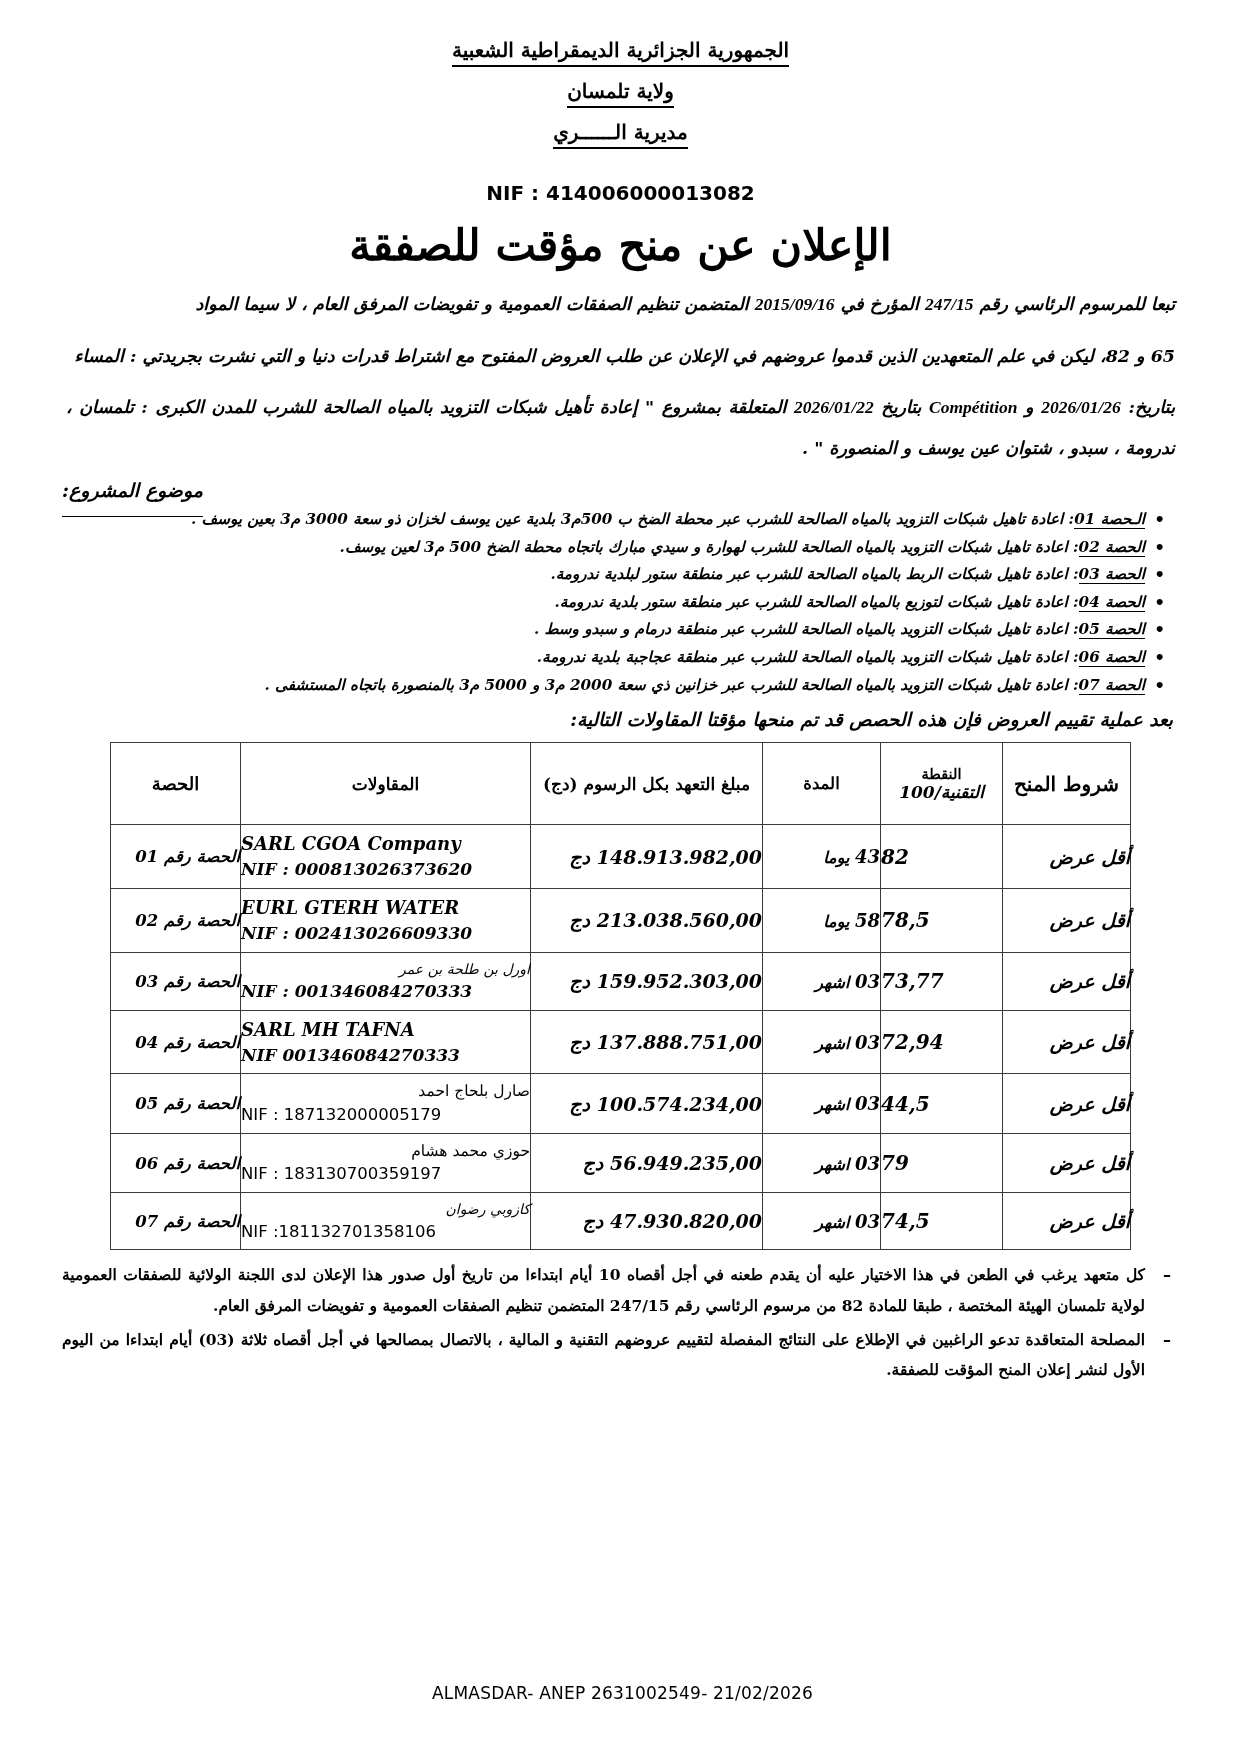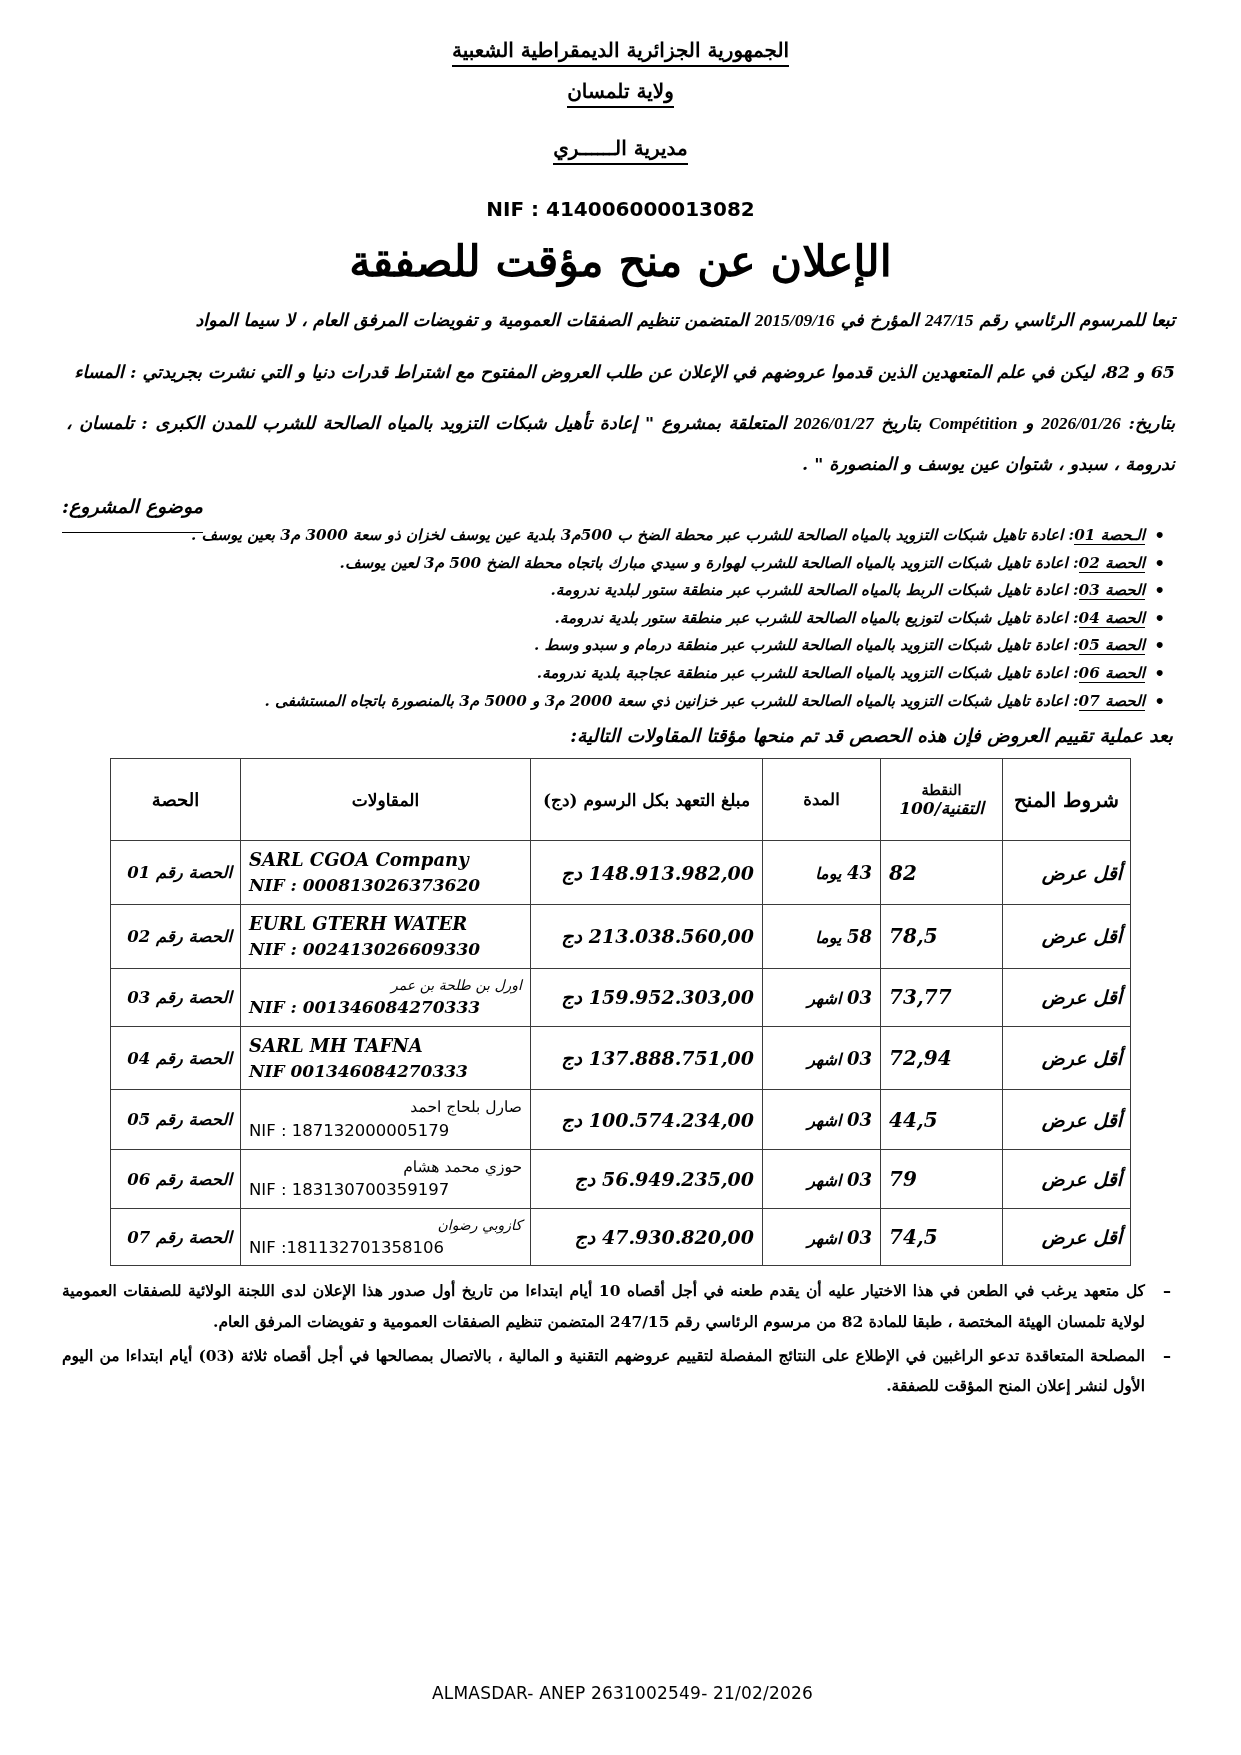--- a/index.html
+++ b/index.html
@@ -32,21 +32,21 @@
   .hdr-line {
     display: inline-block;
     font-family: "DejaVu Serif", "Liberation Serif", serif;
     font-weight: 700;
     letter-spacing: 0.5px;
     padding-bottom: 2px;
     border-bottom: 2px solid #000;
     line-height: 1.25;
   }
   .hdr-1 { font-size: 20px; margin-bottom: 12px; }
-  .hdr-2 { font-size: 20px; margin-bottom: 28px; }
+  .hdr-2 { font-size: 20px; margin-bottom: 12px; }
   .hdr-3 { font-size: 20px; margin-bottom: 6px; letter-spacing: 2px; }
 
   .nif-line {
     text-align: center;
     font-family: "DejaVu Sans", "Liberation Sans", sans-serif;
     font-weight: 700;
     font-size: 20px;
     direction: ltr;
     margin-top: 26px;
     margin-bottom: 6px;
@@ -143,21 +143,21 @@
     direction: rtl;
     border-collapse: collapse;
     width: 1000px;
     margin: 0 auto 6px auto;
     table-layout: fixed;
   }
   table.awards th, table.awards td {
     border: 1.6px solid #3a3a3a;
     vertical-align: middle;
     font-family: "DejaVu Serif", "Liberation Serif", serif;
-    padding: 6px 8px;
+    padding: 6px 0;
   }
   table.awards thead th {
     height: 82px;
     font-weight: 900;
     font-style: normal;
   }
   .th-cond   { font-size: 20px; line-height: 1.3; font-weight: 900; }
   .th-note-a { font-size: 14.5px; display:block; font-weight: 700;}
   .th-note-b { font-size: 17px; display:block; font-weight: 900; font-style: italic;}
   .th-dur    { font-size: 16.5px; font-weight: 700; }
@@ -274,21 +274,21 @@
   <p class="intro">
     <span>65 و 82، ليكن في علم المتعهدين الذين قدموا عروضهم في الإعلان عن طلب العروض المفتوح مع اشتراط قدرات دنيا و التي نشرت بجريدتي : المساء</span>
   </p>
 
   <p class="intro">
     <span>بتاريخ:</span>
     <b class="ltr">2026/01/26</b>
     <span>و</span>
     <b class="ltr">Compétition</b>
     <span>بتاريخ</span>
-    <b class="ltr">2026/01/27</b>
+    <b class="ltr">2026/01/22</b>
     <span>المتعلقة بمشروع " إعادة تأهيل شبكات  التزويد بالمياه الصالحة</span>
     <span>للشرب للمدن الكبرى : تلمسان ، ندرومة ، سبدو ، شتوان عين يوسف و المنصورة " .</span>
   </p>
 
   <div class="subject-head">
     <span>موضوع المشروع:</span>
   </div>
 
   <ul class="lots">
     <li>

